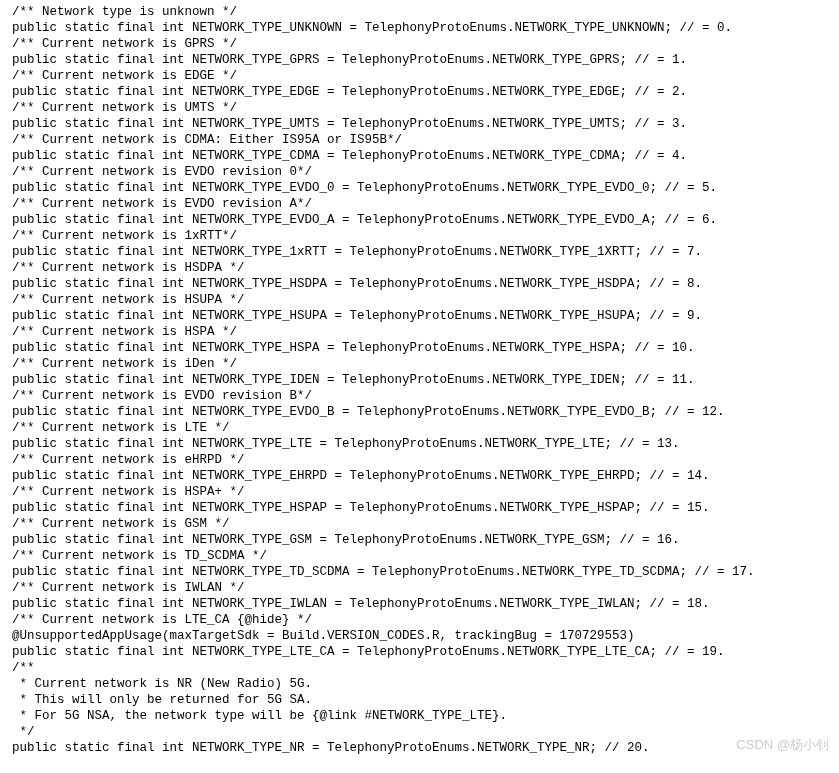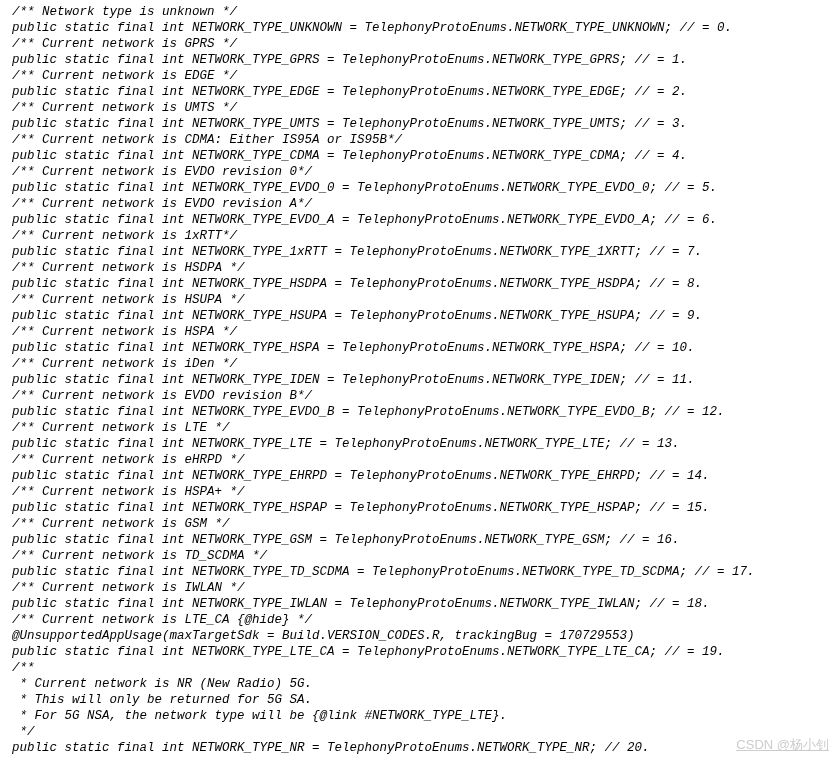--- a/index.html
+++ b/index.html
@@ -13,31 +13,29 @@
   font-size: 12.5px;
   line-height: 1.28;
   color: #000000;
   padding: 4px 12px;
   width: 839px;
   position: relative;
 }
 .code-block {
   white-space: pre;
   overflow: hidden;
-  font-style: italic;
 }
 .watermark {
   position: absolute;
   bottom: 6px;
   right: 10px;
   color: #cccccc;
   font-family: Arial, sans-serif;
   font-size: 13px;
   pointer-events: none;
-  text-decoration: underline;
 }
 </style>
 </head>
 <body>
 
 <div class="code-block" id="code-container"><div>/** Network type is unknown */</div><div>public static final int NETWORK_TYPE_UNKNOWN = TelephonyProtoEnums.NETWORK_TYPE_UNKNOWN; // = 0.</div><div>/** Current network is GPRS */</div><div>public static final int NETWORK_TYPE_GPRS = TelephonyProtoEnums.NETWORK_TYPE_GPRS; // = 1.</div><div>/** Current network is EDGE */</div><div>public static final int NETWORK_TYPE_EDGE = TelephonyProtoEnums.NETWORK_TYPE_EDGE; // = 2.</div><div>/** Current network is UMTS */</div><div>public static final int NETWORK_TYPE_UMTS = TelephonyProtoEnums.NETWORK_TYPE_UMTS; // = 3.</div><div>/** Current network is CDMA: Either IS95A or IS95B*/</div><div>public static final int NETWORK_TYPE_CDMA = TelephonyProtoEnums.NETWORK_TYPE_CDMA; // = 4.</div><div>/** Current network is EVDO revision 0*/</div><div>public static final int NETWORK_TYPE_EVDO_0 = TelephonyProtoEnums.NETWORK_TYPE_EVDO_0; // = 5.</div><div>/** Current network is EVDO revision A*/</div><div>public static final int NETWORK_TYPE_EVDO_A = TelephonyProtoEnums.NETWORK_TYPE_EVDO_A; // = 6.</div><div>/** Current network is 1xRTT*/</div><div>public static final int NETWORK_TYPE_1xRTT = TelephonyProtoEnums.NETWORK_TYPE_1XRTT; // = 7.</div><div>/** Current network is HSDPA */</div><div>public static final int NETWORK_TYPE_HSDPA = TelephonyProtoEnums.NETWORK_TYPE_HSDPA; // = 8.</div><div>/** Current network is HSUPA */</div><div>public static final int NETWORK_TYPE_HSUPA = TelephonyProtoEnums.NETWORK_TYPE_HSUPA; // = 9.</div><div>/** Current network is HSPA */</div><div>public static final int NETWORK_TYPE_HSPA = TelephonyProtoEnums.NETWORK_TYPE_HSPA; // = 10.</div><div>/** Current network is iDen */</div><div>public static final int NETWORK_TYPE_IDEN = TelephonyProtoEnums.NETWORK_TYPE_IDEN; // = 11.</div><div>/** Current network is EVDO revision B*/</div><div>public static final int NETWORK_TYPE_EVDO_B = TelephonyProtoEnums.NETWORK_TYPE_EVDO_B; // = 12.</div><div>/** Current network is LTE */</div><div>public static final int NETWORK_TYPE_LTE = TelephonyProtoEnums.NETWORK_TYPE_LTE; // = 13.</div><div>/** Current network is eHRPD */</div><div>public static final int NETWORK_TYPE_EHRPD = TelephonyProtoEnums.NETWORK_TYPE_EHRPD; // = 14.</div><div>/** Current network is HSPA+ */</div><div>public static final int NETWORK_TYPE_HSPAP = TelephonyProtoEnums.NETWORK_TYPE_HSPAP; // = 15.</div><div>/** Current network is GSM */</div><div>public static final int NETWORK_TYPE_GSM = TelephonyProtoEnums.NETWORK_TYPE_GSM; // = 16.</div><div>/** Current network is TD_SCDMA */</div><div>public static final int NETWORK_TYPE_TD_SCDMA = TelephonyProtoEnums.NETWORK_TYPE_TD_SCDMA; // = 17.</div><div>/** Current network is IWLAN */</div><div>public static final int NETWORK_TYPE_IWLAN = TelephonyProtoEnums.NETWORK_TYPE_IWLAN; // = 18.</div><div>/** Current network is LTE_CA {@hide} */</div><div>@UnsupportedAppUsage(maxTargetSdk = Build.VERSION_CODES.R, trackingBug = 170729553)</div><div>public static final int NETWORK_TYPE_LTE_CA = TelephonyProtoEnums.NETWORK_TYPE_LTE_CA; // = 19.</div><div>/**</div><div> * Current network is NR (New Radio) 5G.</div><div> * This will only be returned for 5G SA.</div><div> * For 5G NSA, the network type will be {@link #NETWORK_TYPE_LTE}.</div><div> */</div><div>public static final int NETWORK_TYPE_NR = TelephonyProtoEnums.NETWORK_TYPE_NR; // 20.</div></div>
 
 <div class="watermark">CSDN @杨小钊</div>
 
 </body></html>

